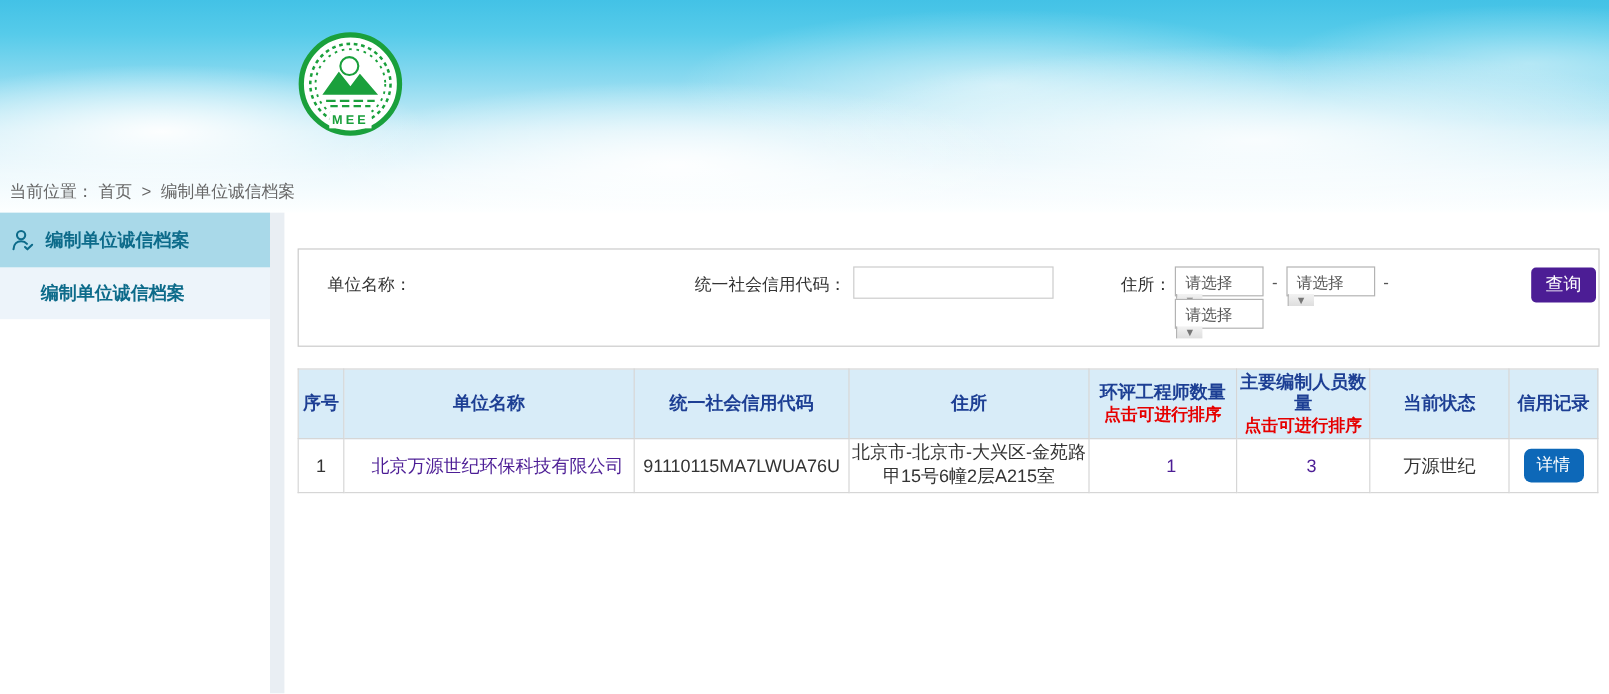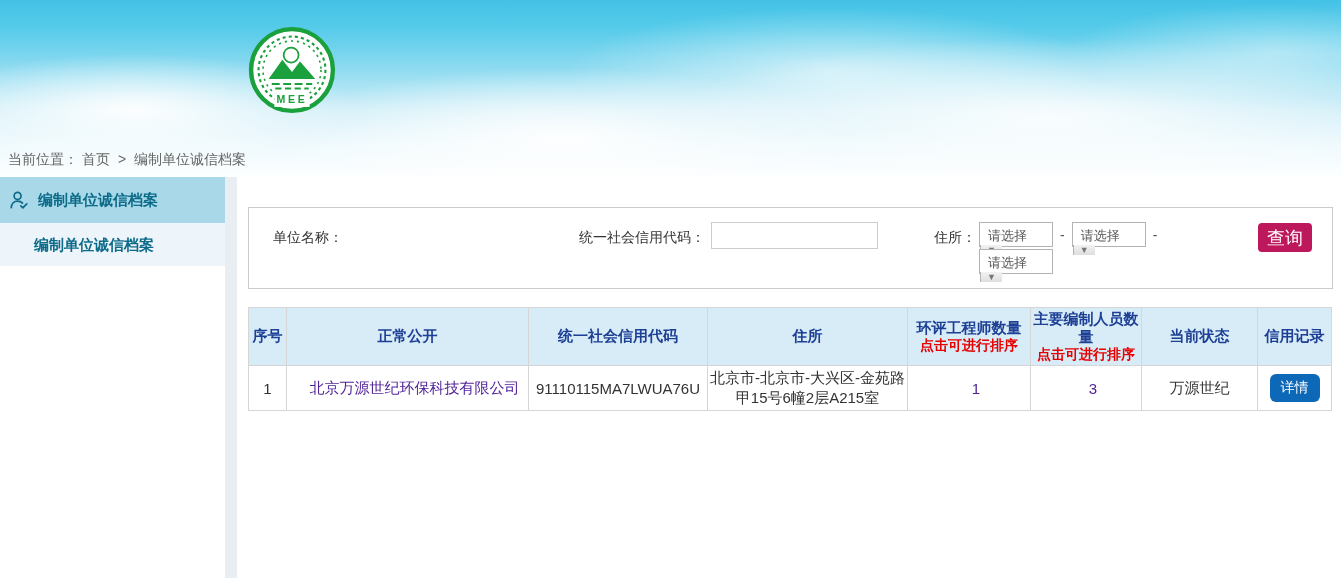--- a/index.html
+++ b/index.html
@@ -68,23 +68,23 @@
   }
   .sel-text { flex:1; font-size:13px; color:#555; padding:4px 0 0 8px; }
   .sel-btn {
     width:22px; border-left:1px solid #b3b3b3;
     background:linear-gradient(180deg,#f2f2f2,#dedede);
     display:flex; align-items:center; justify-content:center;
     font-size:9px; color:#777;
   }
   .addr-dash { margin:0 7px; color:#555; font-size:14px; }
   .btn-query {
-    position:absolute; right:20px; top:15px; width:54px; height:29px;
-    background:#be185d; color:#fff; border:none; border-radius:4px;
-    font-size:18px; font-family:inherit; cursor:pointer;
+    position:absolute; right:2px; top:15px; width:54px; height:29px;
+    background:#4c1d95; color:#fff; border:none; border-radius:4px;
+    font-size:15px; font-family:inherit; cursor:pointer;
   }
 
   
   table.results {
     margin:18px 0 0 11px; border-collapse:collapse; table-layout:fixed; width:1083px;
     background:#fff;
   }
   .results th, .results td { border:1px solid #d6d6d6; text-align:center; vertical-align:middle; }
   .results th { background:#d8ecf8; height:40px; font-size:15px; color:#1d3f94; padding:2px; }
   .results td { height:44px; font-size:15px; color:#333; padding:2px; }
@@ -181,21 +181,21 @@
           <col style="width:179px">
           <col style="width:200px">
         <col style="width:123px">
           <col style="width:111px">
           <col style="width:116px">
           <col style="width:74px">
       </colgroup>
       <thead>
         <tr>
           <th>序号</th>
-          <th>正常公开</th>
+          <th>单位名称</th>
           <th>统一社会信用代码</th>
           <th>住所</th>
           <th class="sortable">
             <span class="th-main">环评工程师数量</span>
             <span class="th-sort">点击可进行排序</span>
           </th>
           <th class="sortable">
             <span class="th-main">主要编制人员数量</span>
             <span class="th-sort">点击可进行排序</span>
           </th>

